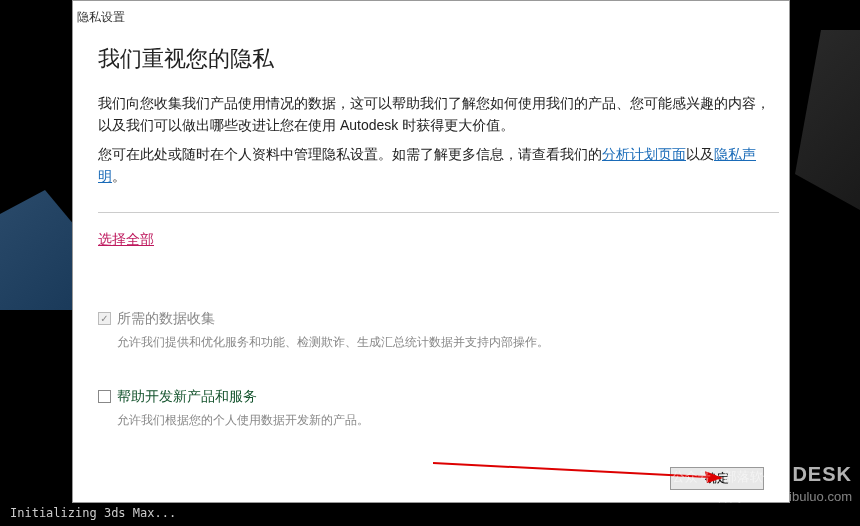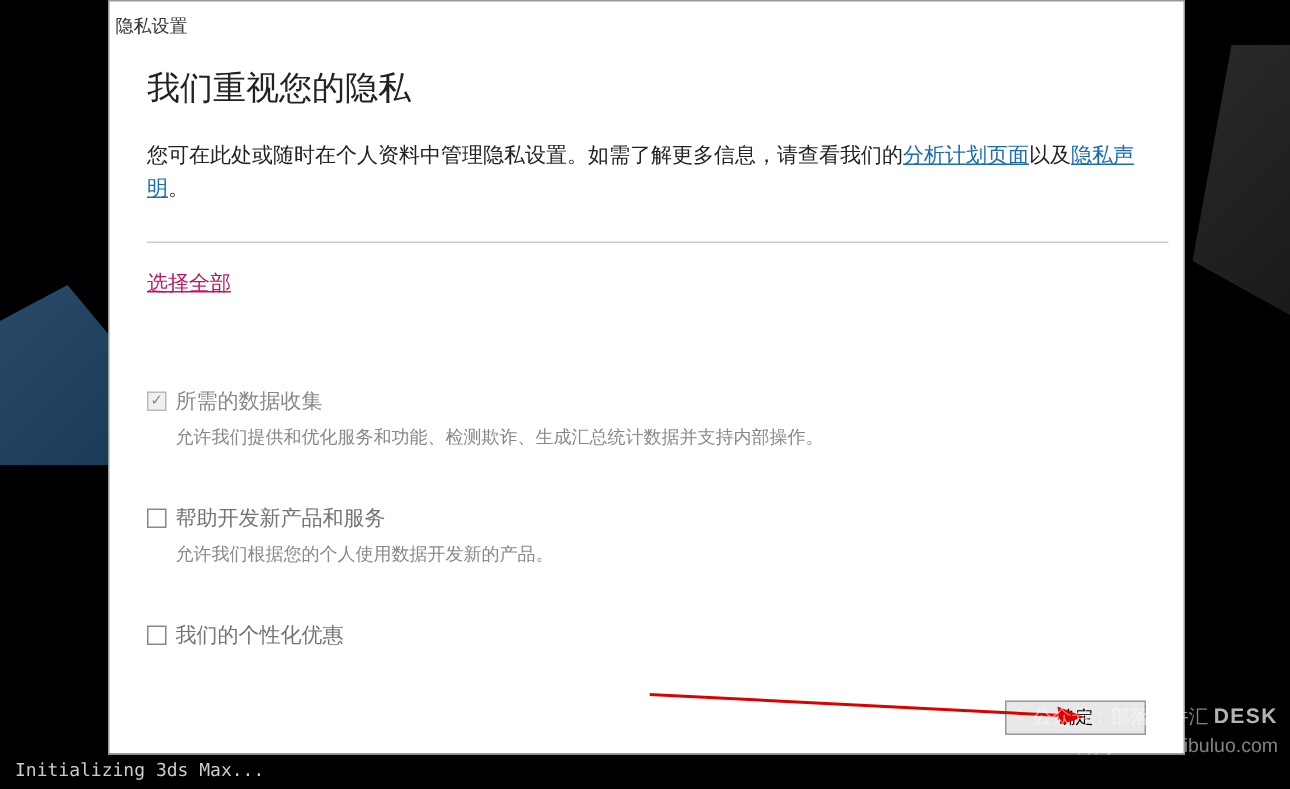--- a/index.html
+++ b/index.html
@@ -87,21 +87,21 @@
     }
     .option {
       margin-bottom: 24px;
       margin-top: 37px;
     }
     .option-row {
       display: flex;
       align-items: center;
       gap: 6px;
       font-size: 14px;
-      color: #737373;
+      color: #14532d;
     }
     .option-row.disabled {
       color: #888;
     }
     .checkbox {
       width: 13px;
       height: 13px;
       border: 1px solid #888;
       display: inline-flex;
       align-items: center;
@@ -157,37 +157,38 @@
     .watermark {
       position: absolute;
       right: 8px;
       bottom: 20px;
       color: rgba(255,255,255,0.5);
       font-size: 13px;
       text-align: right;
       line-height: 1.4;
     }
     .watermark .brand {
-      font-size: 14px;
+      font-size: 20px;
       font-weight: bold;
       color: rgba(255,255,255,0.7);
       letter-spacing: 1px;
       text-align: center;
     }
   </style>
 </head>
 <body>
 
 <div class="bg-deco"></div>
 <div class="bg-deco2"></div>
 
 <div class="dialog">
   <div class="dialog-title">隐私设置</div>
   <div class="dialog-body">
     <h1 class="heading">我们重视您的隐私</h1>
+    <p class="intro">我们向您收集我们产品使用情况的数据，这可以帮助我们了解您如何使用我们的产品、您可能感兴趣的内容，以及我们可以做出哪些改进让您在使用 Autodesk 时获得更大价值。</p>
     <p class="intro">
       <span>您可在此处或随时在个人资料中管理隐私设置。如需了解更多信息，请查看我们的</span><a class="link">分析计划页面</a><span>以及</span><a class="link">隐私声明</a><span>。</span>
     </p>
     <hr class="divider">
     <a class="select-all">选择全部</a>
 
     <div class="option">
       <div class="option-row disabled">
         <span class="checkbox disabled checked"></span>
         <span>所需的数据收集</span>

